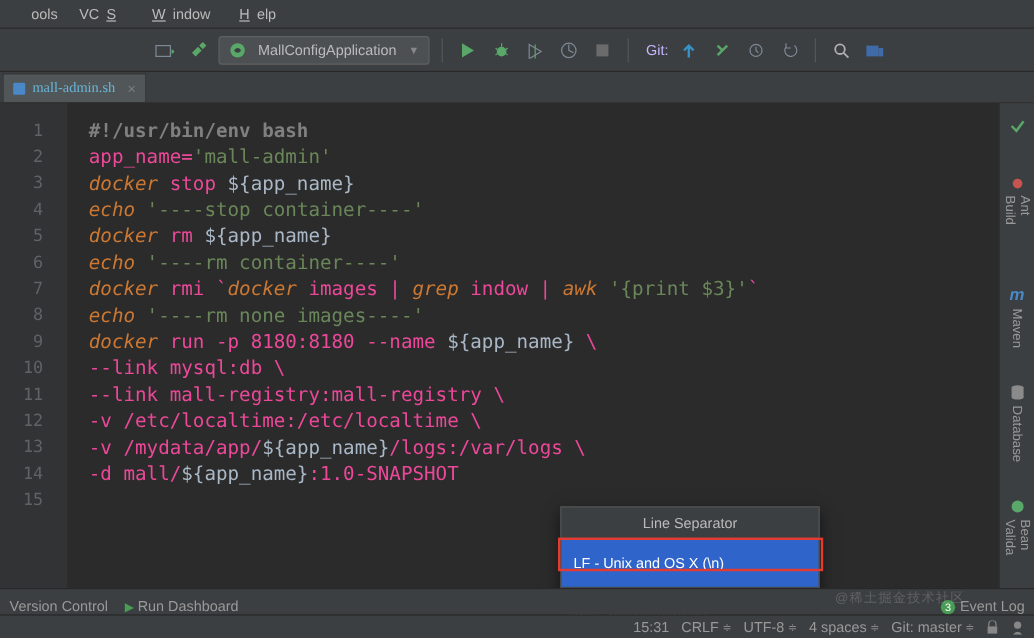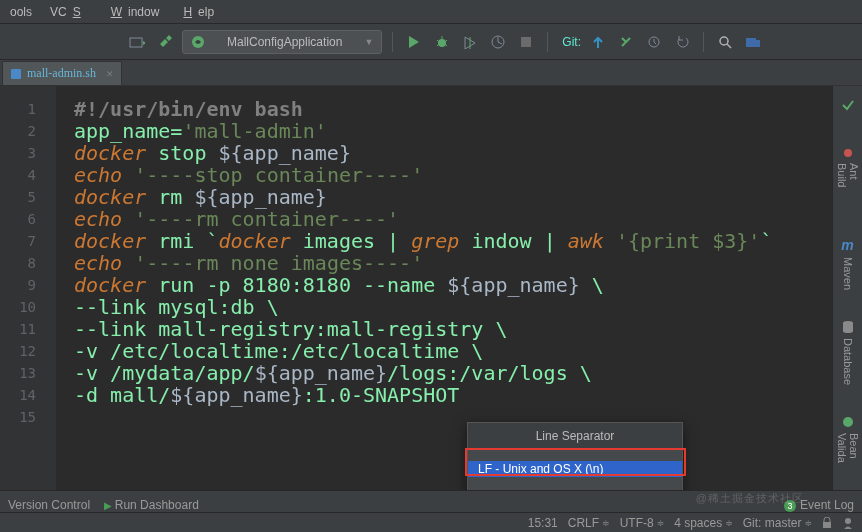--- a/index.html
+++ b/index.html
@@ -11,21 +11,21 @@
   font-size: 12px;
   color: #a9b7c6;
   overflow: hidden;
   position: relative;
 }
 .menubar {
   height: 24px;
   background: #3c3f41;
   display: flex;
   align-items: center;
-  padding: 0 4px;
+  padding: 0 20px;
   gap: 6px;
   border-bottom: 1px solid #282828;
 }
 .menubar span { padding: 2px 6px; color: #bbbbbb; cursor: default; }
 .menubar .u { text-decoration: underline; }
 .toolbar {
   height: 36px;
   background: #3c3f41;
   display: flex;
   align-items: center;
@@ -40,25 +40,25 @@
   color: #7e8997;
 }
 .run-config {
   height: 24px;
   background: #4c5052;
   border: 1px solid #5e6060;
   border-radius: 3px;
   display: flex;
   align-items: center;
   padding: 0 8px;
-  gap: 22px;
+  gap: 10px;
   color: #bbbbbb;
 }
 .sep { width: 1px; height: 20px; background: #555; margin: 0 4px; }
-.git-label { color: #5eead4; margin-left: 4px; }
+.git-label { color: #c4b5fd; margin-left: 4px; }
 .tabbar {
   height: 26px;
   background: #3c3f41;
   display: flex;
   align-items: flex-end;
   padding-left: 2px;
   border-bottom: 1px solid #323232;
   font-family: Liberation Serif, serif;
 }
 .file-tab {
@@ -92,27 +92,27 @@
   padding-right: 20px;
   color: #606366;
   font-family: Consolas, monospace;
   font-size: 14px;
 }
 .code {
   flex: 1;
   padding-top: 12px;
   padding-left: 18px;
   font-family: Consolas, monospace;
-  font-size: 20px;
+  font-size: 16px;
   line-height: 22px;
 }
 .code .line { height: 22px; white-space: pre; }
 .c-kw { color: #cc7832; font-style: italic; }
 .c-str { color: #6a8759; }
-.c-text { color: #86efac; text-align: center; }
+.c-text { color: #ec4899; text-align: center; }
 .c-var { color: #a9b7c6; }
 .c-bold { font-weight: bold; color: #808080; }
 .right-rail {
   position: absolute;
   top: 86px; right: 0; bottom: 42px;
   width: 30px;
   background: #3c3f41;
   border-left: 1px solid #282828;
   display: flex;
   flex-direction: column;
@@ -140,26 +140,25 @@
 .popup-header {
   height: 26px;
   background: #3c3f41;
   display: flex;
   align-items: center;
   justify-content: center;
   color: #bbbbbb;
   border-bottom: 1px solid #555;
 }
 .popup-item {
-  height: 16px;
+  height: 40px;
   display: flex;
   align-items: center;
   padding: 0 10px;
   color: #bbbbbb;
-  margin-top: 12px;
 }
 .popup-item.selected {
   background: #2f65ca;
   color: #ffffff;
 }
 .red-box {
   position: absolute;
   left: 465px; top: 448px;
   width: 221px; height: 28px;
   border: 2px solid #e43a30;

